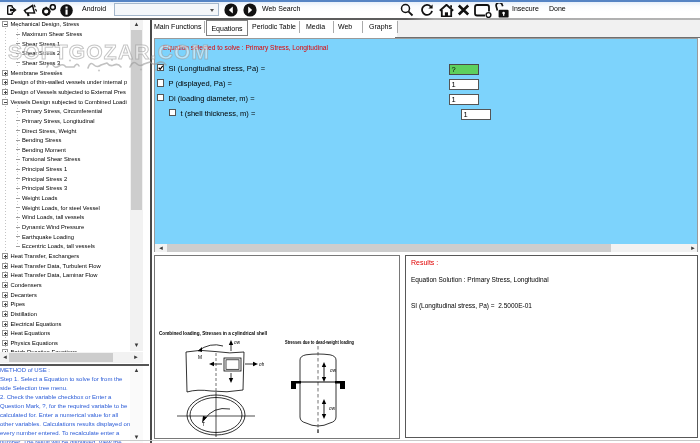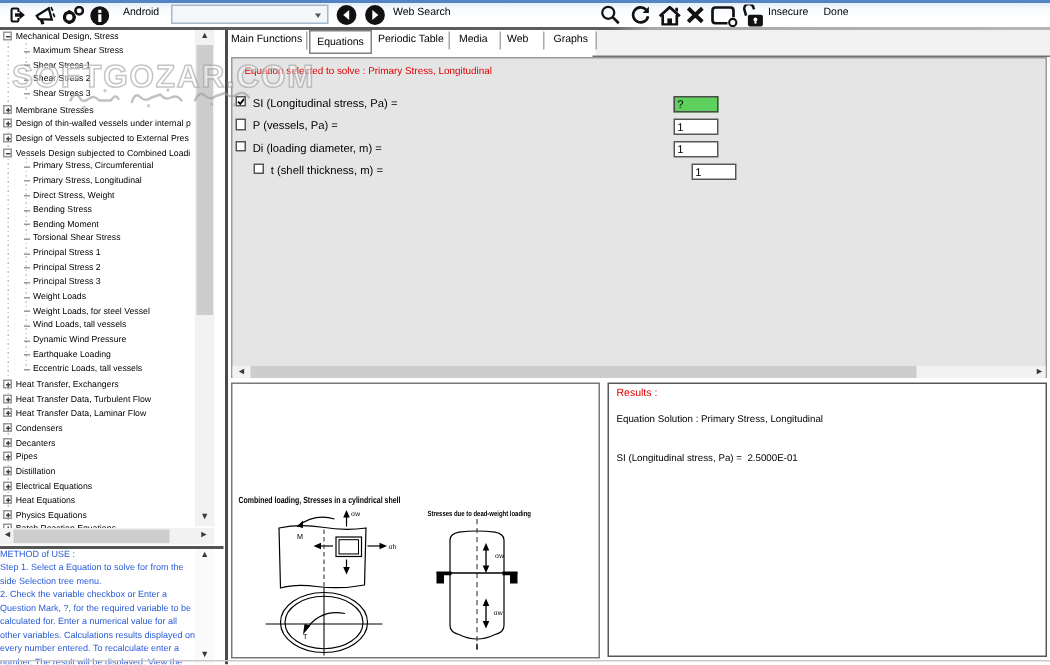--- a/index.html
+++ b/index.html
@@ -27,21 +27,21 @@
 .sb { background:#f2f2f2; }
 .sbthumb { background:#cdcdcd; }
 .sbarr { position:absolute; font-size:6px; color:#3a3a3a; line-height:9px; text-align:center; }
 
 #method { left:0; top:366px; width:131px; height:77px; overflow:hidden; color:#2a5bd7; font-size:6px; line-height:9px; white-space:nowrap; }
 
 .tab { position:absolute; top:23px; font-size:7px; color:#000; }
 .tsep { position:absolute; top:21px; width:1px; height:12px; background:#aaa; }
 #seltab { left:206px; top:19.5px; width:42px; height:16px; border:1px solid #808080; background:#fff; font-size:7px; text-align:center; line-height:15px; }
 
-#frame { left:154px; top:38px; width:544px; height:214px; border:1px solid #9a9a9a; background:#e5e5e5; }
+#frame { left:154px; top:38px; width:544px; height:214px; border:1px solid #9a9a9a; background:#7dd3fc; }
 .red { color:#e00000; }
 .cbrow { position:absolute; font-size:7.5px; color:#000; white-space:nowrap; }
 .cb { position:absolute; left:1.5px; width:7.5px; height:7.5px; border:1px solid #555; background:#fff; }
 .inp { position:absolute; left:293.5px; width:30px; height:11px; border:1px solid #555; background:#fff; font-size:7.5px; line-height:9px; padding-left:2px; color:#000; }
 
 #diag { left:154px; top:255px; width:246px; height:184px; border:1px solid #787878; background:#fff; }
 #results { left:405px; top:255px; width:293px; height:183px; border:1px solid #585858; background:#fff; font-size:6.5px; }
 
 #wm1 { left:8px; top:40px; width:260px; font-size:21px; font-weight:bold; letter-spacing:1.2px; color:rgba(255,255,255,0.45); -webkit-text-stroke:1px rgba(150,150,150,0.55); white-space:nowrap; }
 </style>
@@ -213,21 +213,21 @@
    <span class="cb" style="top:2px">
           <svg width="5.5" height="5.5" viewBox="0 0 8 8" style="display:block;margin:0">
             <path d="M1 4 L3.2 6.2 L7 1.2" fill="none" stroke="#000" stroke-width="1.8"></path>
           </svg>
         </span>
    <span style="position:absolute;left:13.5px;top:2px">SI (Longitudinal stress, Pa) =</span>
    <span class="inp" style="top:2px;background:#5dd05d;border-color:#4a4a4a">?</span>
  </div>
  <div class="cbrow" style="left:0;top:38px;width:540px;height:14px">
    <span class="cb" style="top:2px"></span>
-   <span style="position:absolute;left:13.5px;top:2px">P (vessels, Pa) =</span>
+   <span style="position:absolute;left:13.5px;top:2px">P (displayed, Pa) =</span>
    <span class="inp" style="top:2px">1</span>
  </div>
  <div class="cbrow" style="left:0;top:52.5px;width:540px;height:14px">
    <span class="cb" style="top:2px"></span>
    <span style="position:absolute;left:13.5px;top:2px">Di (loading diameter, m) =</span>
    <span class="inp" style="top:2px">1</span>
  </div>
  <div class="cbrow" style="left:12px;top:67.5px;width:540px;height:14px">
    <span class="cb" style="top:2px"></span>
    <span style="position:absolute;left:13.5px;top:2px">t (shell thickness, m) =</span>

